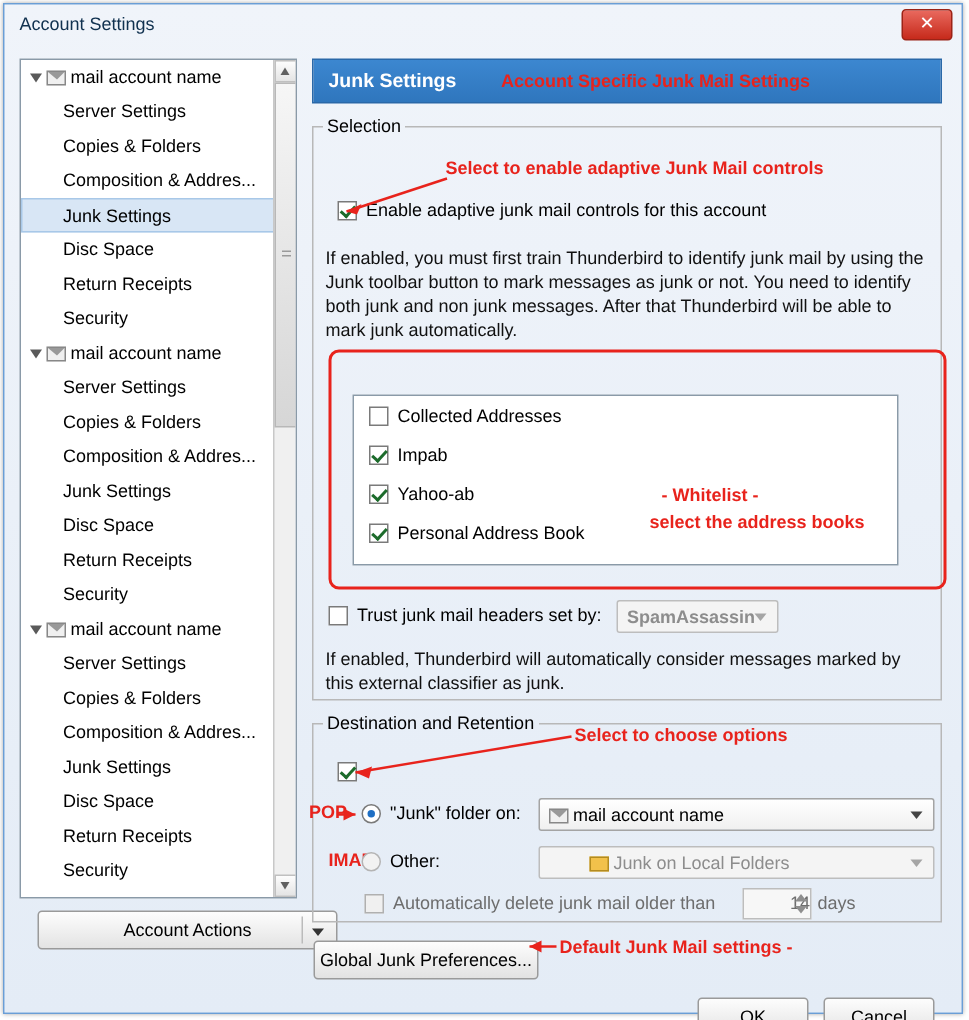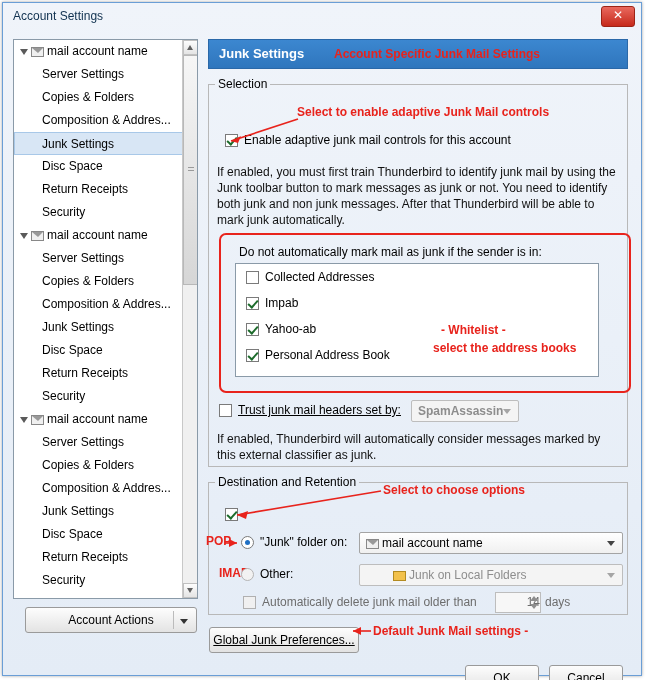--- a/index.html
+++ b/index.html
@@ -186,21 +186,21 @@
     background:
       linear-gradient(#9a9a9a, #9a9a9a) 0 0/6px 1px no-repeat,
       linear-gradient(#9a9a9a, #9a9a9a) 0 3px/6px 1px no-repeat,
       linear-gradient(#9a9a9a, #9a9a9a) 0 6px/6px 1px no-repeat;
   }
 
   .account-actions {
     position: absolute;
     left: 22px;
     top: 576px;
-    width: 172px;
+    width: 200px;
     height: 26px;
     background: linear-gradient(#fdfdfd, #e3e3e3);
     border: 1px solid #9a9a9a;
     border-radius: 3px;
     box-sizing: border-box;
     font-size: 12px;
     line-height: 24px;
     text-align: center;
   }
   .account-actions .caret {
@@ -327,21 +327,21 @@
     position: absolute;
     font-size: 12px;
     white-space: nowrap;
   }
   .para {
     position: absolute;
     font-size: 12px;
     line-height: 16px;
     color: #111;
   }
-  .u { text-decoration: underline; }
+  .u { }
 
   .whitelist-box {
     position: absolute;
     left: 232px;
     top: 232px;
     width: 364px;
     height: 114px;
     background: #fff;
     border: 1px solid #8a9aa8;
     box-sizing: border-box;
@@ -531,23 +531,20 @@
     <fieldset class="group selection-group">
       <legend>Selection</legend>
     </fieldset>
 
     <div class="row" style="left:222px; top:102px;">
       <span class="chk checked"></span><span>Enable adaptive junk mail controls for this account</span>
     </div>
 
     <div class="para" style="left:214px; top:133px; width:400px;">If enabled, you must first train Thunderbird to identify junk mail by using the Junk toolbar button to mark messages as junk or not. You need to identify both junk and non junk messages. After that Thunderbird will be able to mark junk automatically.</div>
 
-    <div class="row" style="left:236px; top:214px;">
-      <span>Do not automatically mark mail as junk if the sender is in:</span>
-    </div>
 
     <div class="whitelist-box">
       <div class="wl-row"><span class="chk"></span><span>Collected Addresses</span></div>
       <div class="wl-row"><span class="chk checked"></span><span>Impab</span></div>
       <div class="wl-row"><span class="chk checked"></span><span>Yahoo-ab</span></div>
       <div class="wl-row"><span class="chk checked"></span><span>Personal Address Book</span></div>
     </div>
 
     <div class="red-box"></div>
 

